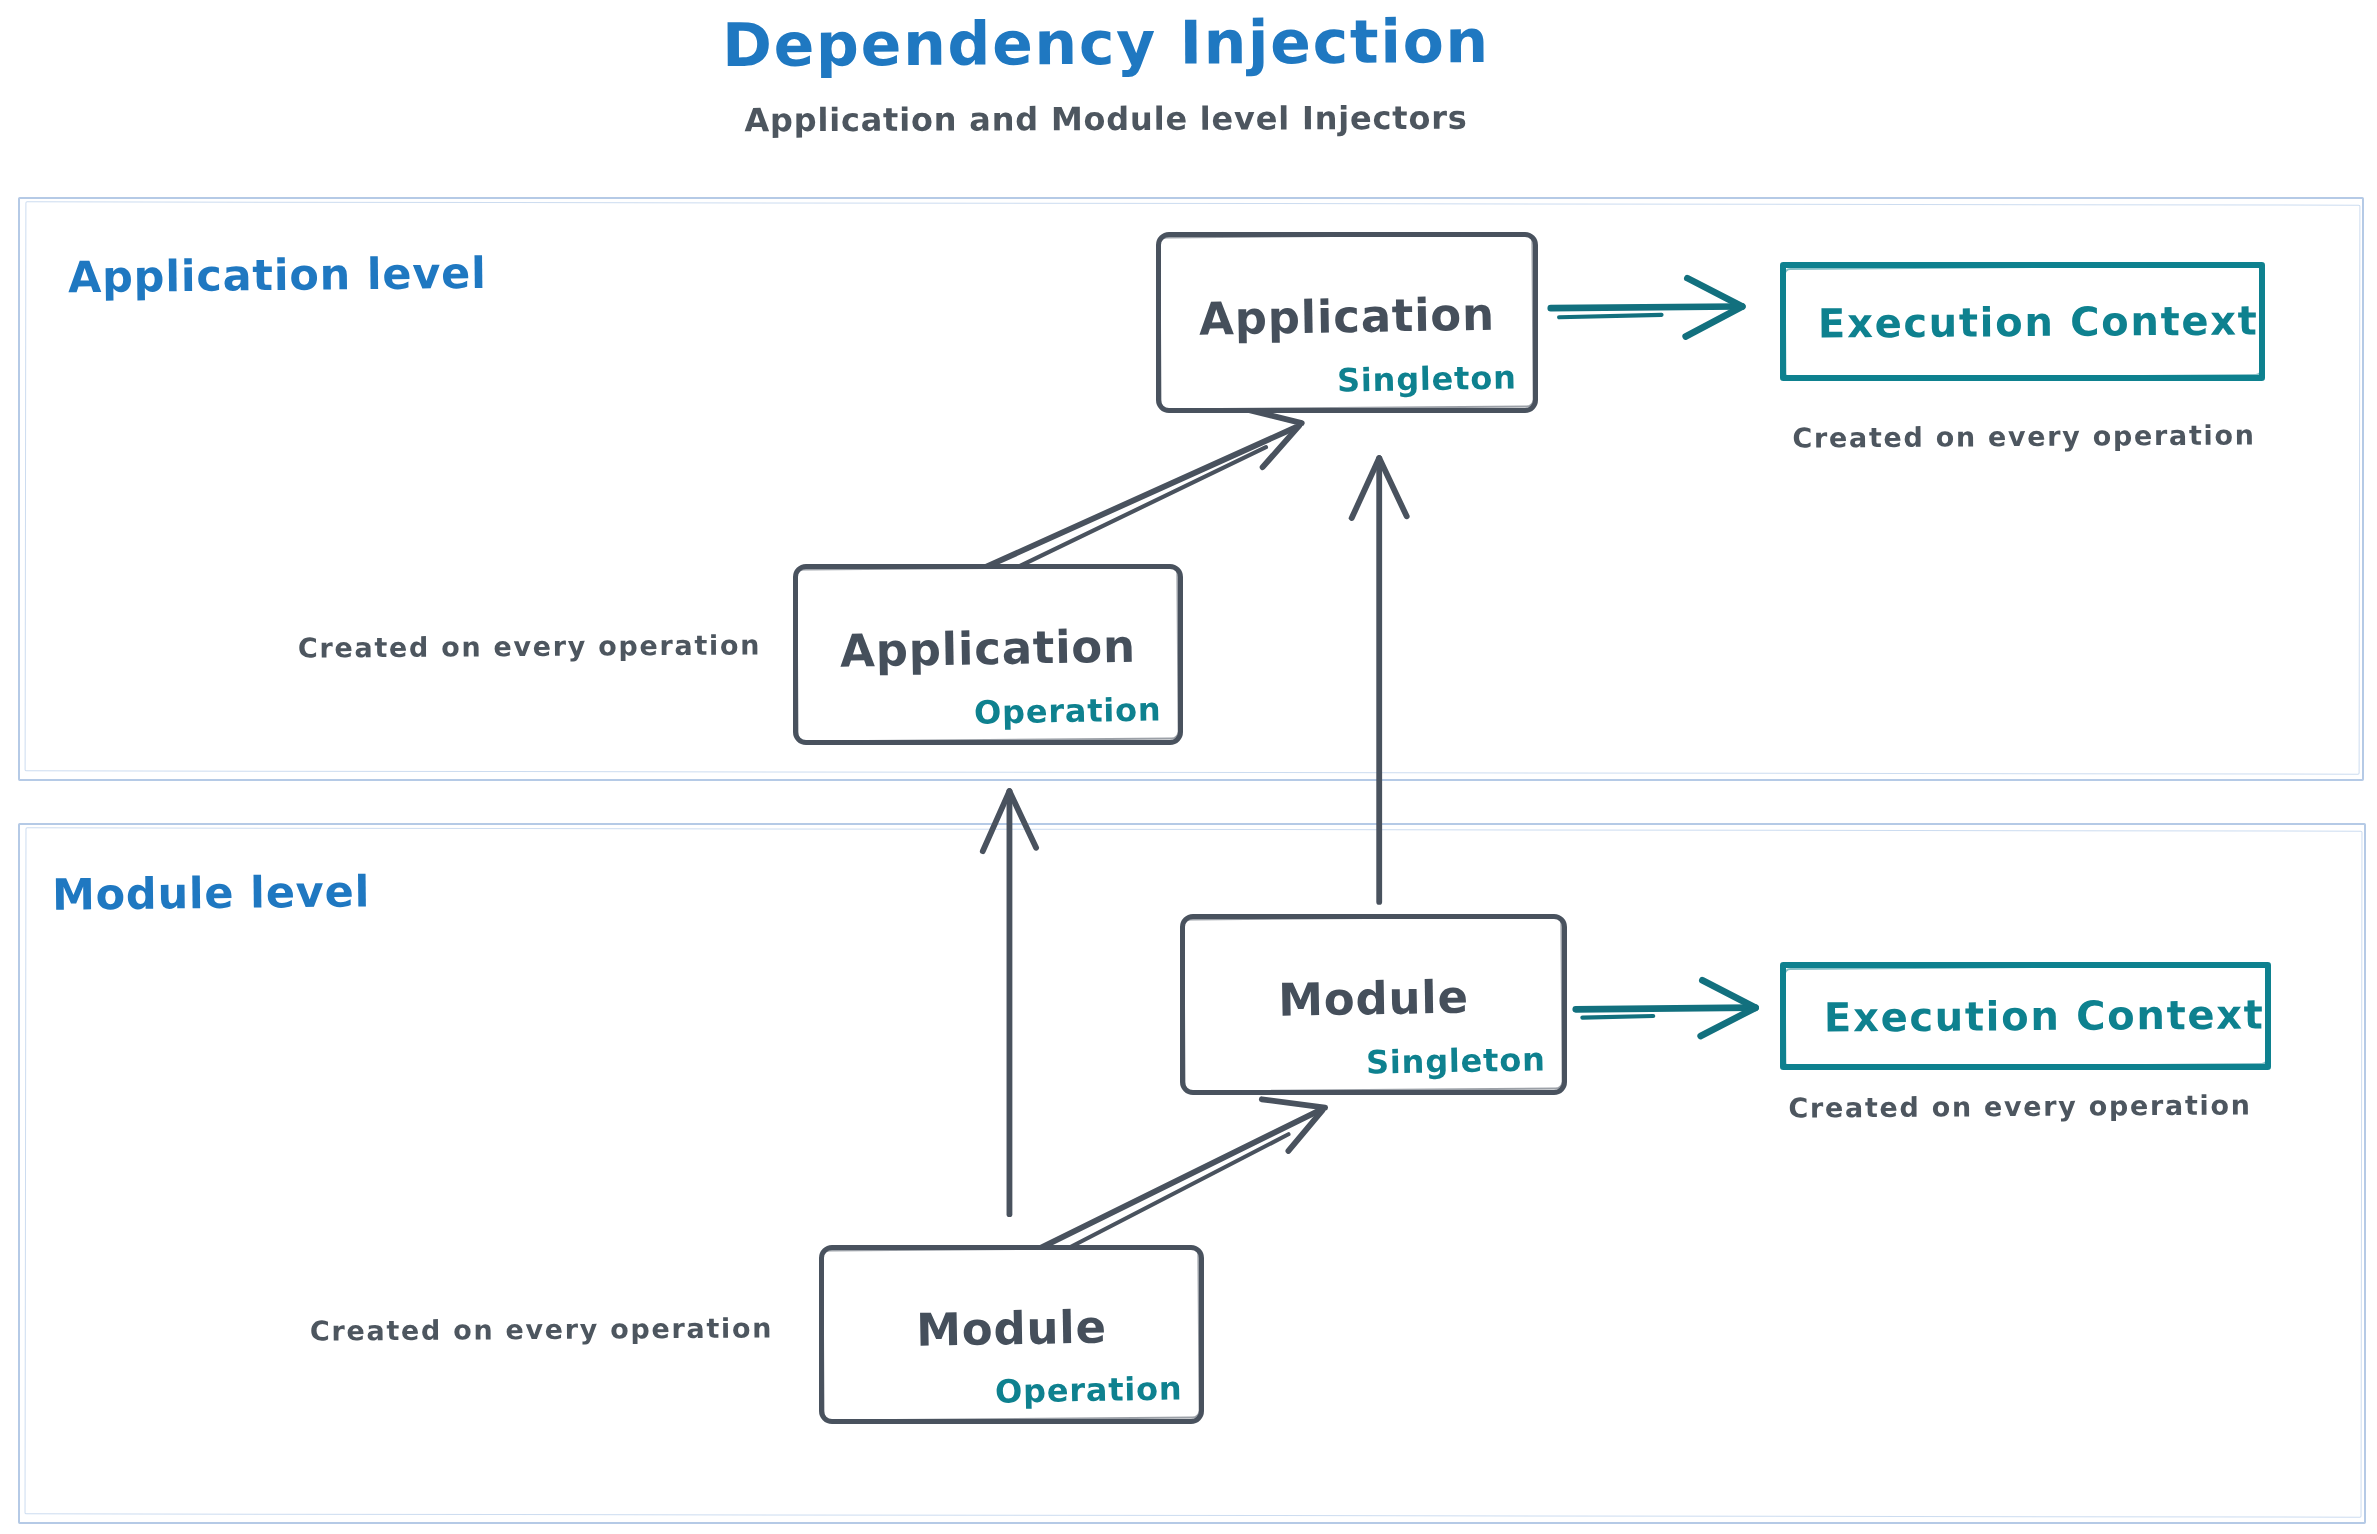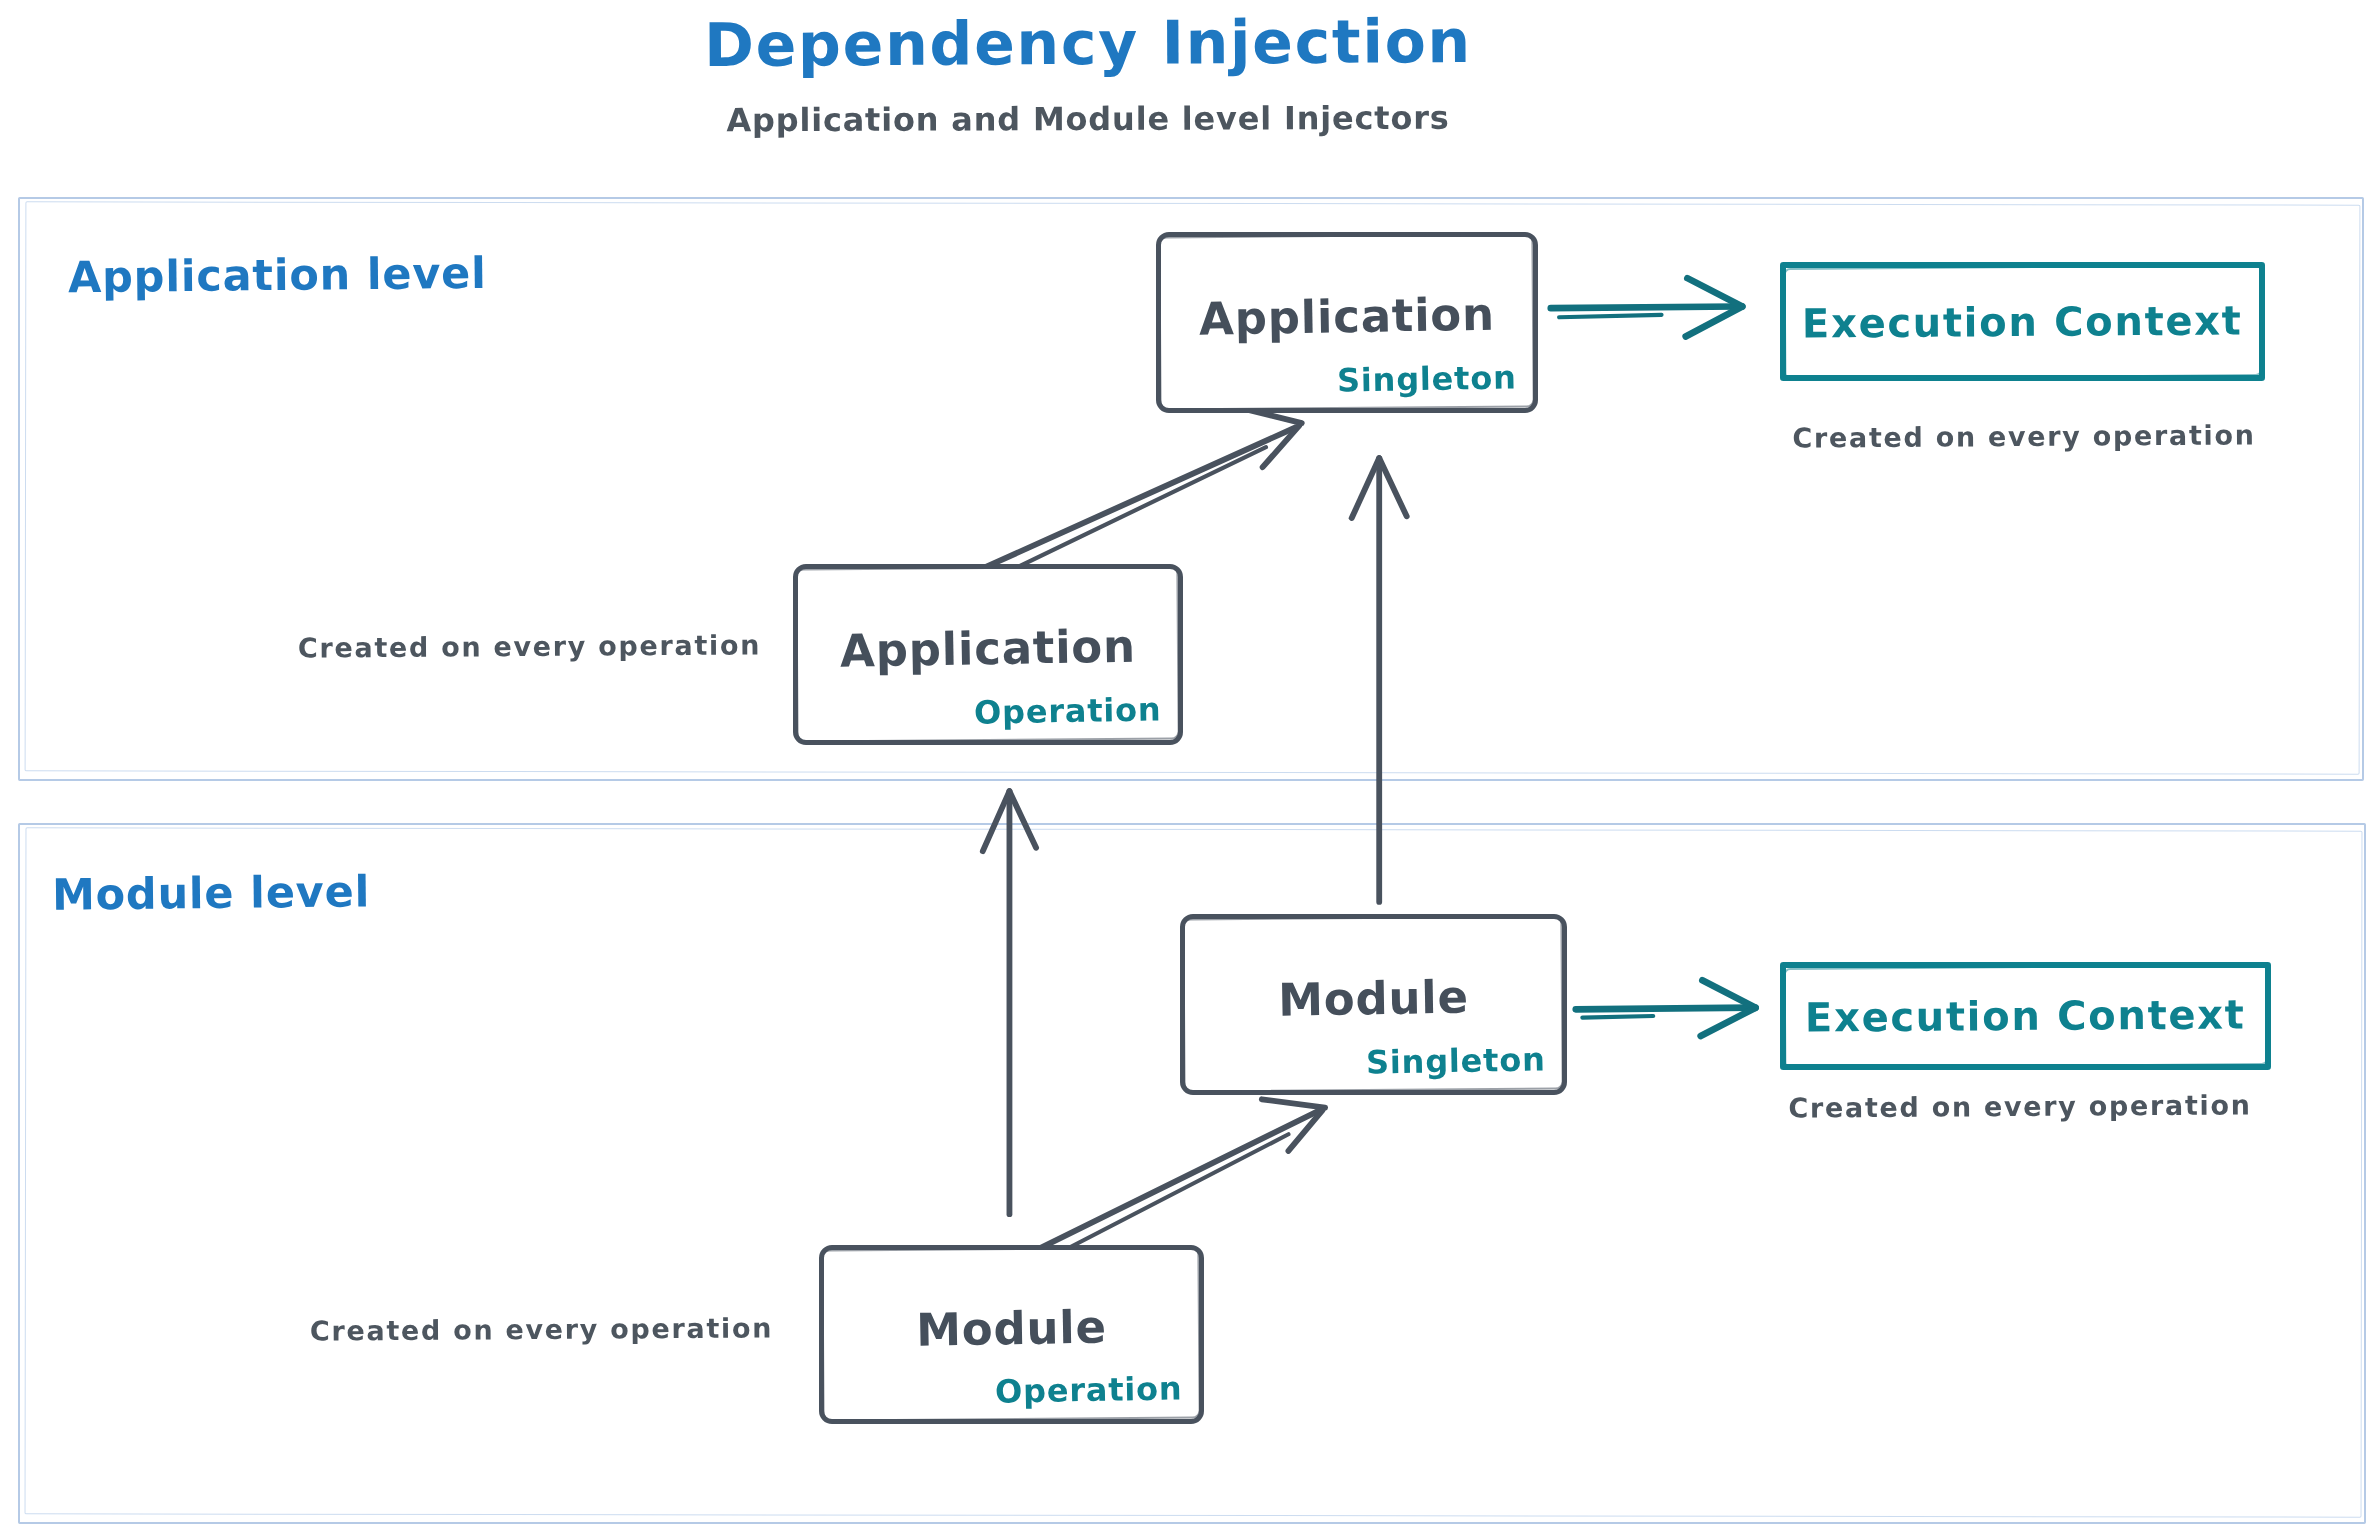--- a/index.html
+++ b/index.html
@@ -4,21 +4,21 @@
 <style>
   html,body{margin:0;padding:0;background:#ffffff;}
   .canvas{
     position:relative;
     width:2377px;height:1534px;
     background:#ffffff;
     font-family:"DejaVu Sans","Liberation Sans",sans-serif;
     overflow:hidden;
   }
   
-  .title-block{position:absolute;left:463px;top:8.3px;width:1250px;text-align:center;}
+  .title-block{position:absolute;left:481px;top:8.3px;width:1250px;text-align:center;}
   .main-title{
     font-size:60px;font-weight:bold;color:#1f78c1;letter-spacing:1.7px;
     transform:rotate(-0.3deg);
   }
   .subtitle{
     margin-top:21.7px;font-size:32px;font-weight:600;color:#4d565f;letter-spacing:0.8px;
     transform:rotate(-0.2deg);
   }
   
   .level-container{
@@ -54,21 +54,21 @@
     position:absolute;right:16.7px;bottom:10px;font-size:32px;font-weight:600;
     color:#0e818f;letter-spacing:0.8px;transform:rotate(-1deg);
   }
   #app-singleton-box{left:1156px;top:232px;width:372px;height:171px;}
   #app-operation-box{left:793px;top:564px;width:380px;height:171px;}
   #module-singleton-box{left:1180px;top:914px;width:377px;height:171px;}
   #module-operation-box{left:819px;top:1245px;width:375px;height:169px;}
   
   .exec-box{
     position:absolute;border:6.7px solid #0e818f;border-radius:3.3px;background:#fff;
-    display:flex;align-items:center;justify-content:center;
+    display:flex;align-items:center;justify-content:flex-end;
   }
   .exec-box::after{
     content:"";position:absolute;inset:-2.5px;border:2.5px solid #0e818f;border-radius:6.7px;
     opacity:.5;transform:rotate(-0.5deg);pointer-events:none;
   }
   .exec-label{
     font-size:40px;font-weight:600;color:#0e818f;letter-spacing:1.7px;transform:rotate(-0.4deg);
     white-space:nowrap;
   }
   #app-exec-box{left:1780px;top:262px;width:473px;height:107px;}

